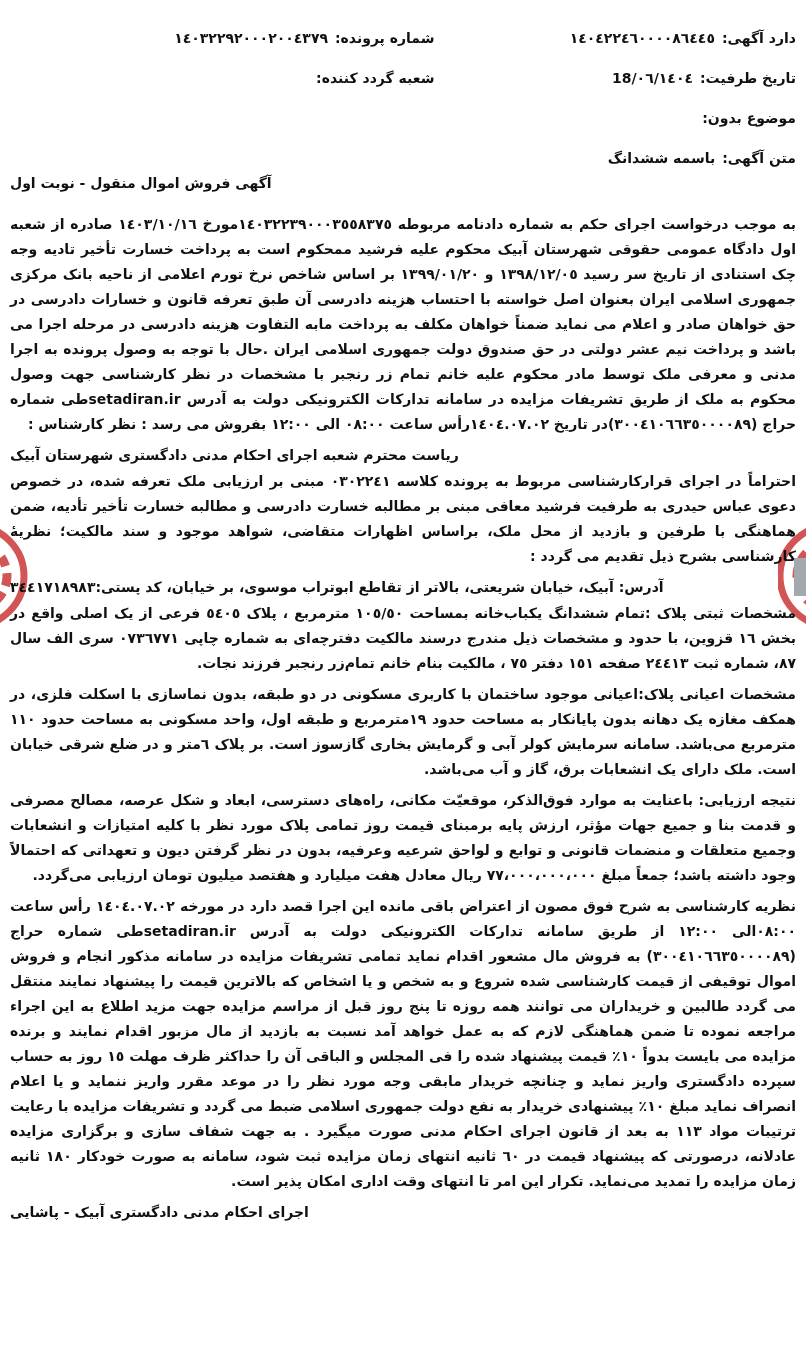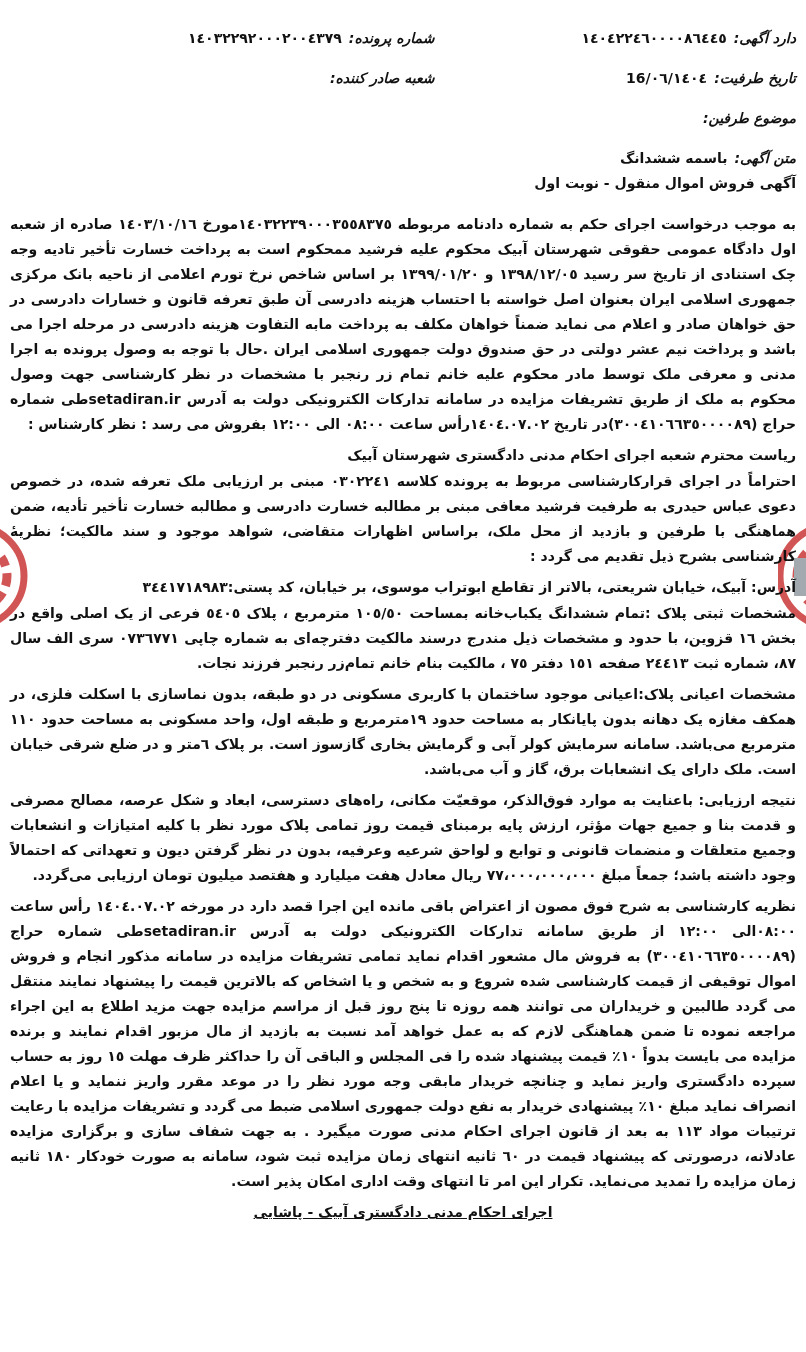--- a/index.html
+++ b/index.html
@@ -25,30 +25,30 @@
     z-index: 2;
     padding: 26px 10px 0 10px;
     font-size: 14px;
     line-height: 25px;
   }
   .hdr-row { display: flex; margin-bottom: 15px; }
   .hdr-cell { display: flex; align-items: baseline; gap: 7px; }
   .hdr-cell.c1 { width: 46%; }
   .hdr-cell.c2 { width: 54%; }
   .hdr-line { margin-bottom: 0; }
-  .lbl { white-space: nowrap; font-style: italic; }
+  .lbl { white-space: nowrap; }
   .val {}
-  .doc-title { text-align: right; margin: 0 0 1px 0; }
+  .doc-title { text-align: left; margin: 0 0 1px 0; }
   .body-sec { margin-top: 16px; }
   .para {
     margin: 0 0 6px 0;
     text-align: justify;
   }
-  .para.single { text-align: right; margin-bottom: 1px; }
-  .sig { text-align: center; margin-top: 4px; text-decoration: underline; }
+  .para.single { text-align: left; margin-bottom: 1px; }
+  .sig { text-align: left; margin-top: 4px; }
   
   .stamp {
     position: absolute;
     top: 522px;
     width: 28px;
     height: 104px;
     overflow: hidden;
     z-index: 1;
     opacity: 0.9;
   }
@@ -87,29 +87,29 @@
           <span class="val">۱٤۰٤۲۲٤٦۰۰۰۰۸٦٤٤٥</span>
         </div>
         <div class="hdr-cell c2">
           <span class="lbl">شماره پرونده:</span>
           <span class="val">۱٤۰۳۲۲۹۲۰۰۰۲۰۰٤۳۷۹</span>
         </div>
       </div>
       <div class="hdr-row">
         <div class="hdr-cell c1">
           <span class="lbl">تاریخ طرفیت:</span>
-          <span class="val">۱٤۰٤/۰٦/16</span>
+          <span class="val">۱٤۰٤/۰٦/18</span>
         </div>
         <div class="hdr-cell c2">
-          <span class="lbl">شعبه صادر کننده:</span>
+          <span class="lbl">شعبه گردد کننده:</span>
         </div>
       </div>
       <div class="hdr-row hdr-line" style="margin-bottom:15px;">
         <div class="hdr-cell">
-          <span class="lbl">موضوع طرفین:</span>
+          <span class="lbl">موضوع بدون:</span>
         </div>
       </div>
       <div class="hdr-row hdr-line" style="margin-bottom:0;">
         <div class="hdr-cell">
           <span class="lbl">متن آگهی:</span>
           <span class="val">باسمه ششدانگ</span>
         </div>
       </div>
       <div class="doc-title">آگهی فروش اموال منقول - نوبت اول</div>
     </div>

